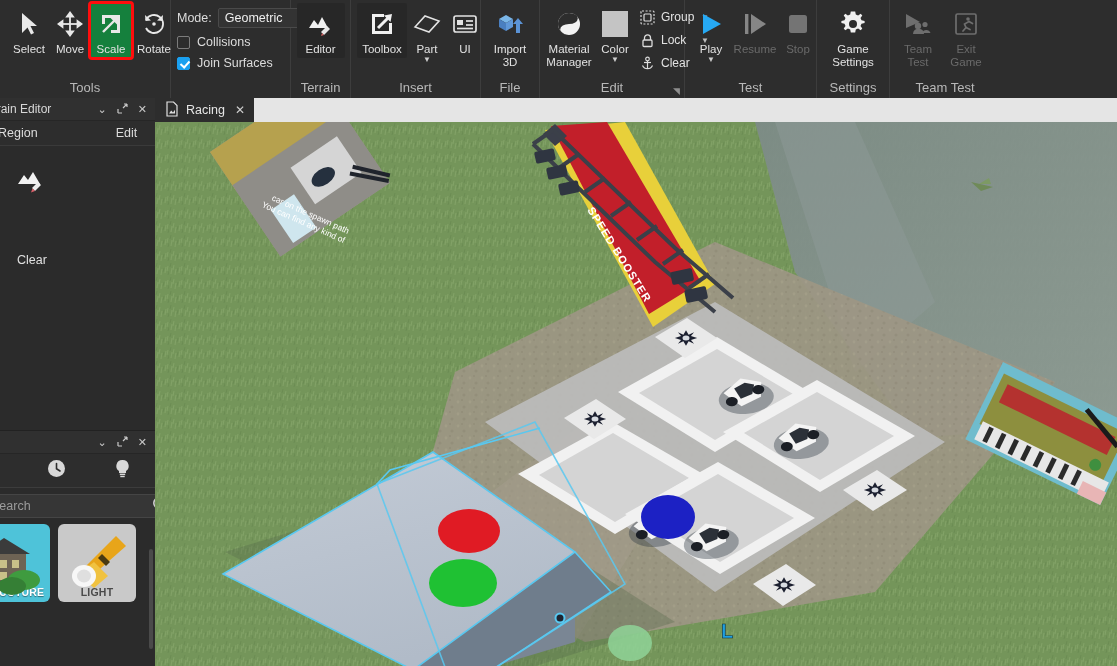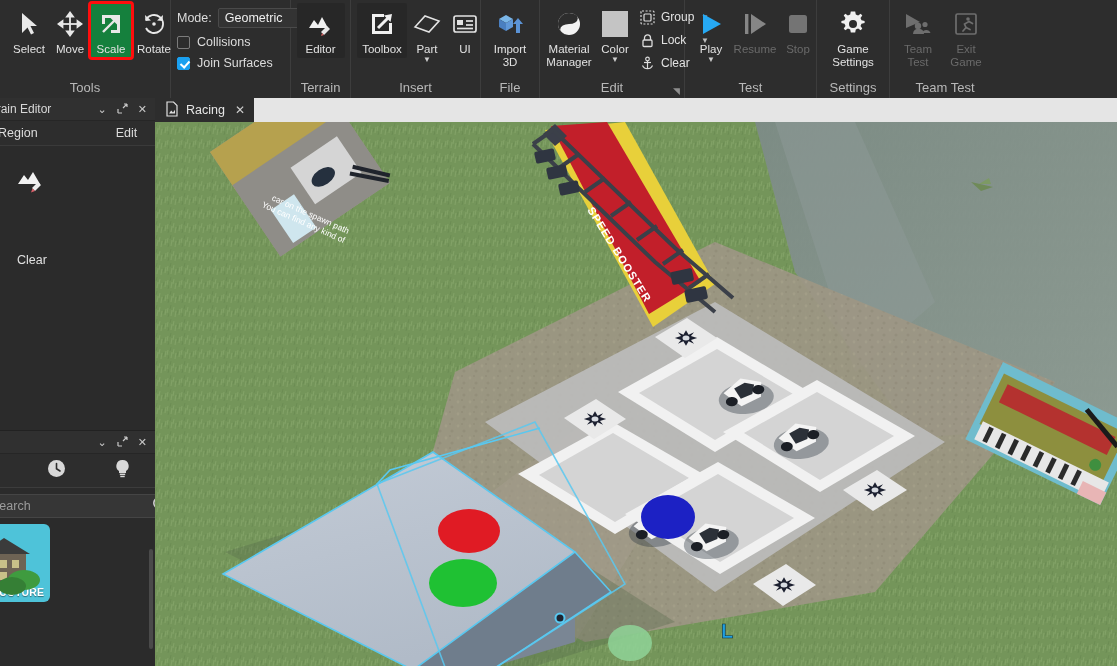--- a/index.html
+++ b/index.html
@@ -543,20 +543,30 @@
               <path d="M8 30 L32 14 L58 30 Z" fill="#3b3b3b"></path>
               <rect x="16" y="36" width="7" height="8" fill="#c9c088"></rect>
               <rect x="28" y="36" width="7" height="8" fill="#c9c088"></rect>
               <rect x="40" y="36" width="7" height="8" fill="#c9c088"></rect>
               <rect x="16" y="48" width="7" height="8" fill="#c9c088"></rect>
               <rect x="28" y="48" width="7" height="8" fill="#c9c088"></rect>
               <ellipse cx="52" cy="56" rx="16" ry="10" fill="#3f9b3f"></ellipse>
               <ellipse cx="40" cy="62" rx="14" ry="9" fill="#357f35"></ellipse>
             </svg>
             <span class="caption">STRUCTURE</span>
+          </div>
+          <div class="asset a2">
+            <svg width="78" height="78" viewBox="0 0 78 78" style="position:absolute;left:0;top:0;">
+              <path d="M58 12 L68 22 L34 52 L26 44 Z" fill="#e8a51a"></path>
+              <path d="M36 38 L50 52 L36 64 L20 50 Z" fill="#f0c240"></path>
+              <ellipse cx="26" cy="52" rx="12" ry="11" fill="#f7f7f7"></ellipse>
+              <ellipse cx="26" cy="52" rx="7" ry="6.5" fill="#dfdfdf"></ellipse>
+              <path d="M44 30 L52 38 L48 42 L40 34 Z" fill="#4a3a12"></path>
+            </svg>
+            <span class="caption">LIGHT</span>
           </div>
         </div>
 
         <div class="tbx-scroll"></div>
       </div>
     </div>
 
     <div class="viewport-wrap">
       <div class="vp-tabbar">
         <div class="vp-tab">

